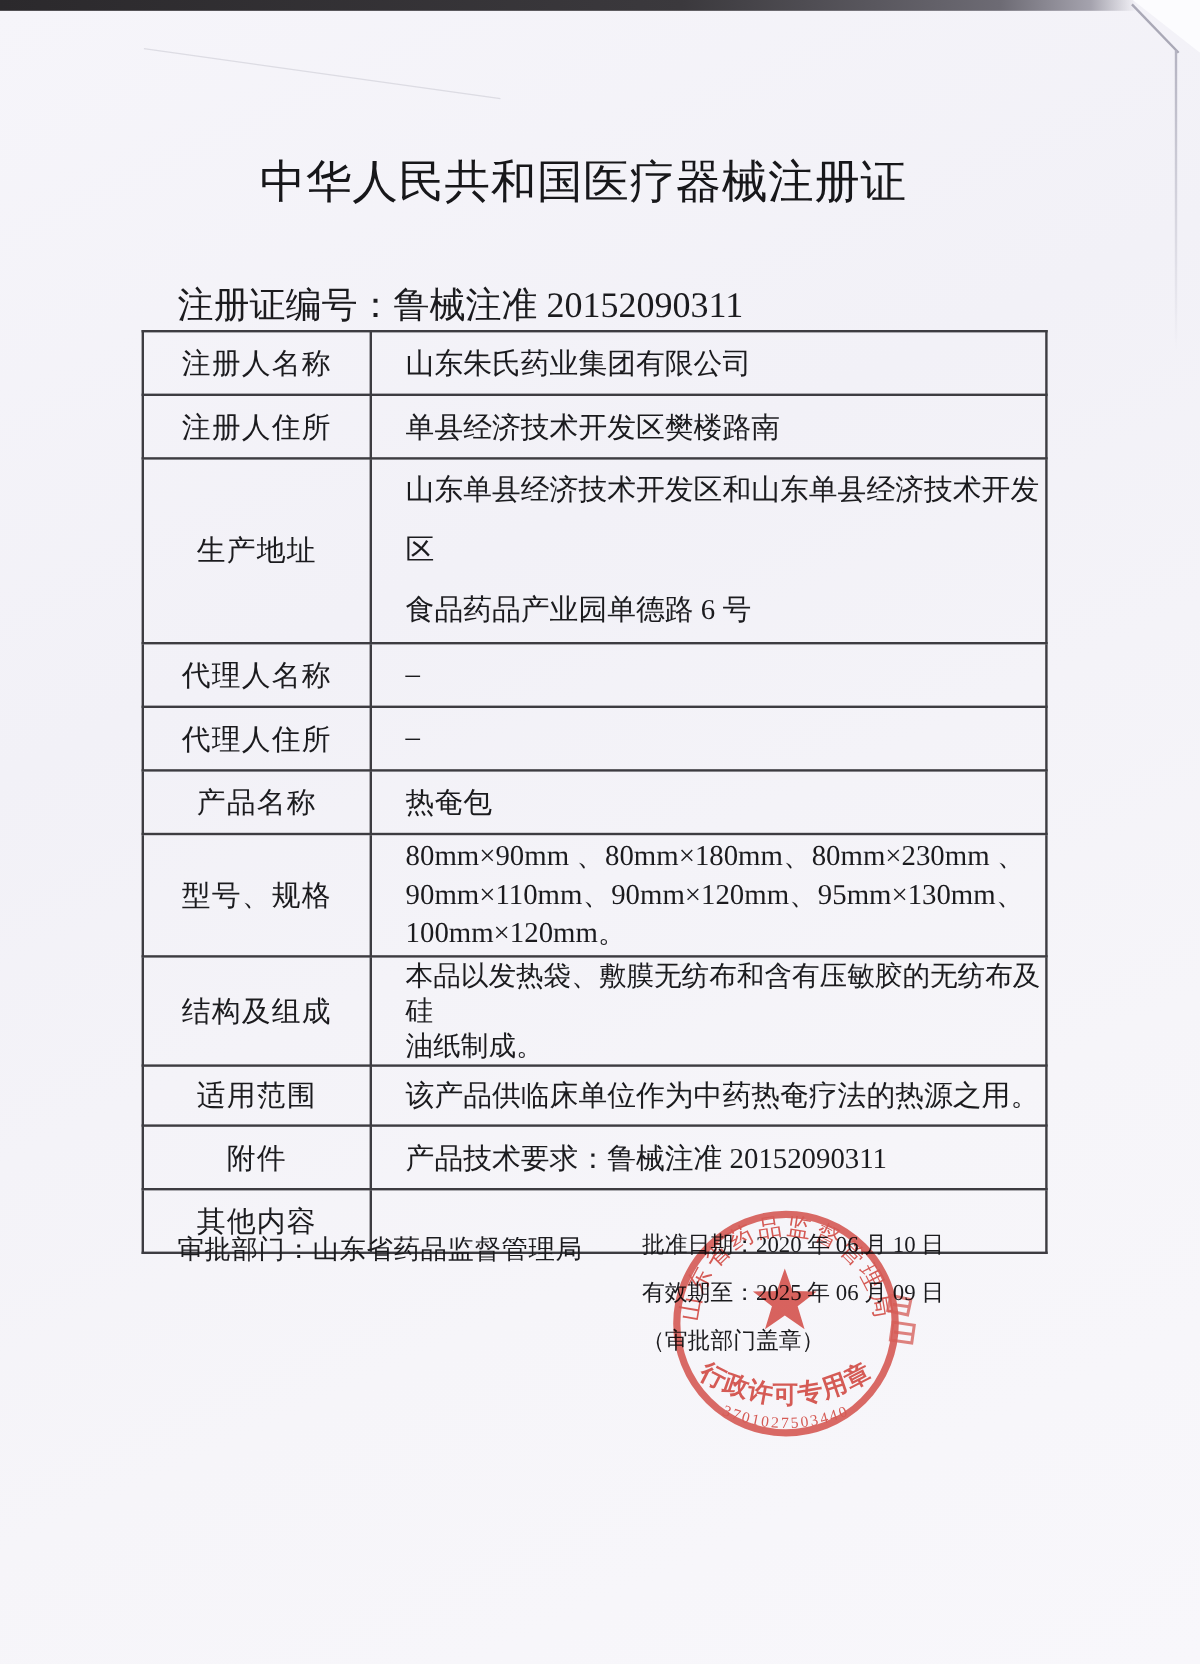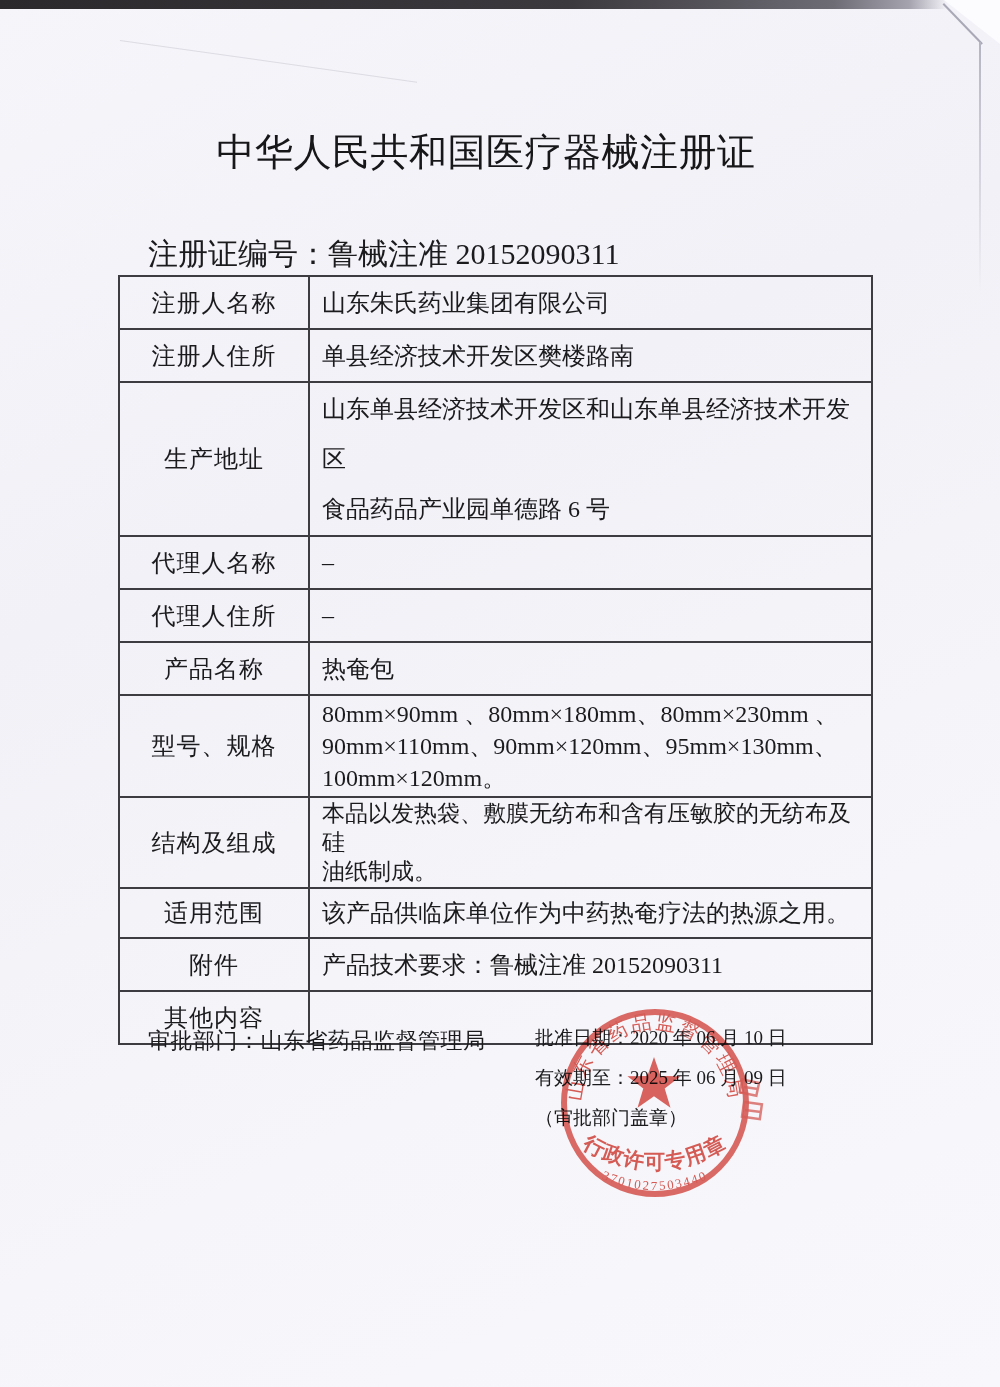--- a/index.html
+++ b/index.html
@@ -23,21 +23,21 @@
     transform:rotate(8deg);transform-origin:0 0;}
   
   .title{left:0;top:130px;width:972px;text-align:center;font-size:38px;line-height:44px;
     letter-spacing:.5px;color:#17171a;}
   .regline{left:148px;top:234px;font-size:30px;}
   
   table.cert{position:absolute;left:118px;top:275px;width:755px;
     border-collapse:collapse;table-layout:fixed;}
   table.cert td{border:2px solid #3d3c41;font-size:24px;vertical-align:middle;}
   td.lab{text-align:center;letter-spacing:1px;}
-  td.val{padding-left:12px;}
+  td.val{padding-left:28px;}
   td.val.indent{padding-left:30px;}
   tr.h53{height:53px;} tr.h104{height:104px;} tr.h102{height:102px;}
   tr.h59{height:59px;} tr.h50{height:50px;} tr.h52{height:52px;}
   .lh50 div{line-height:50px;}
   .lh32 div{line-height:32px;}
   .lh29 div{line-height:29px;font-size:23px;}
   
   .dept{left:148px;top:1026px;font-size:22px;letter-spacing:.5px;}
   .fright{left:535px;top:1026px;font-size:19px;}
   .fright div{margin-bottom:17px;line-height:23px;}

